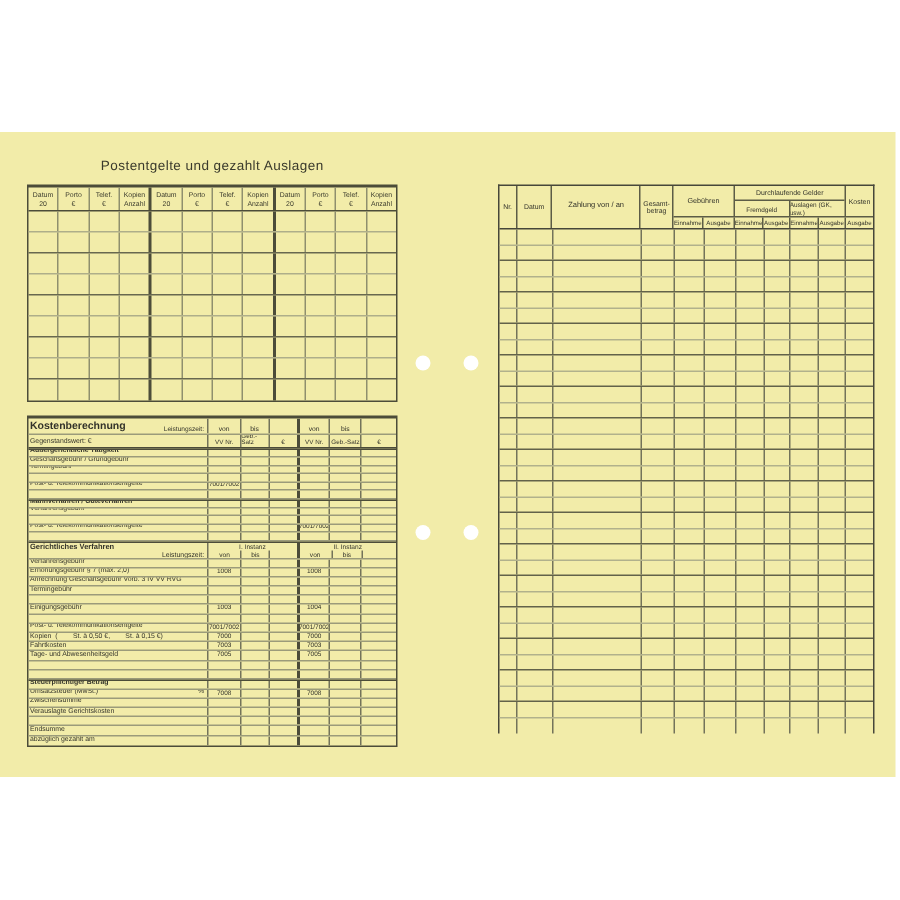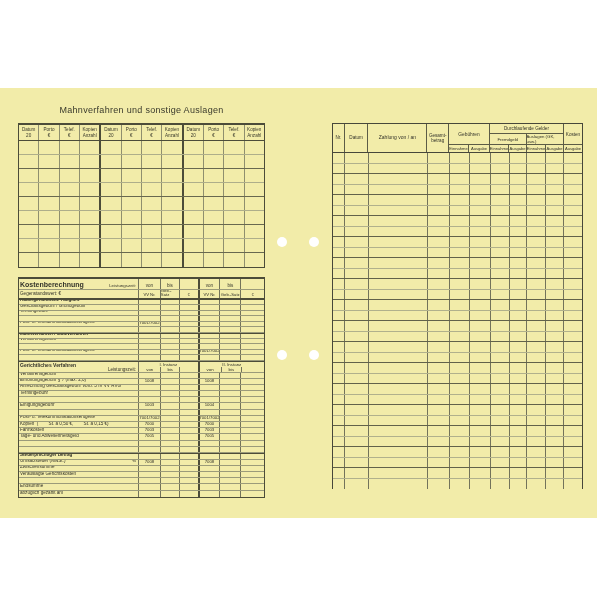--- a/index.html
+++ b/index.html
@@ -95,21 +95,21 @@
 
 <div id="screen">
 
   <div class="paper"></div>
 
   <div class="hole" style="left:277px; top:237px;"></div>
   <div class="hole" style="left:309px; top:237px;"></div>
   <div class="hole" style="left:277px; top:350px;"></div>
   <div class="hole" style="left:309px; top:350px;"></div>
 
-  <div class="page-title">Mahnverfahren und sonstige Auslagen</div>
+  <div class="page-title">Postentgelte und gezahlt Auslagen</div>
 
   <div class="etable">
     <div class="ehead">
         <div class="ehcell">
           <div>Datum</div>
           <div>20</div>
         </div>
         <div class="ehcell">
           <div>Porto</div>
           <div>€</div>

